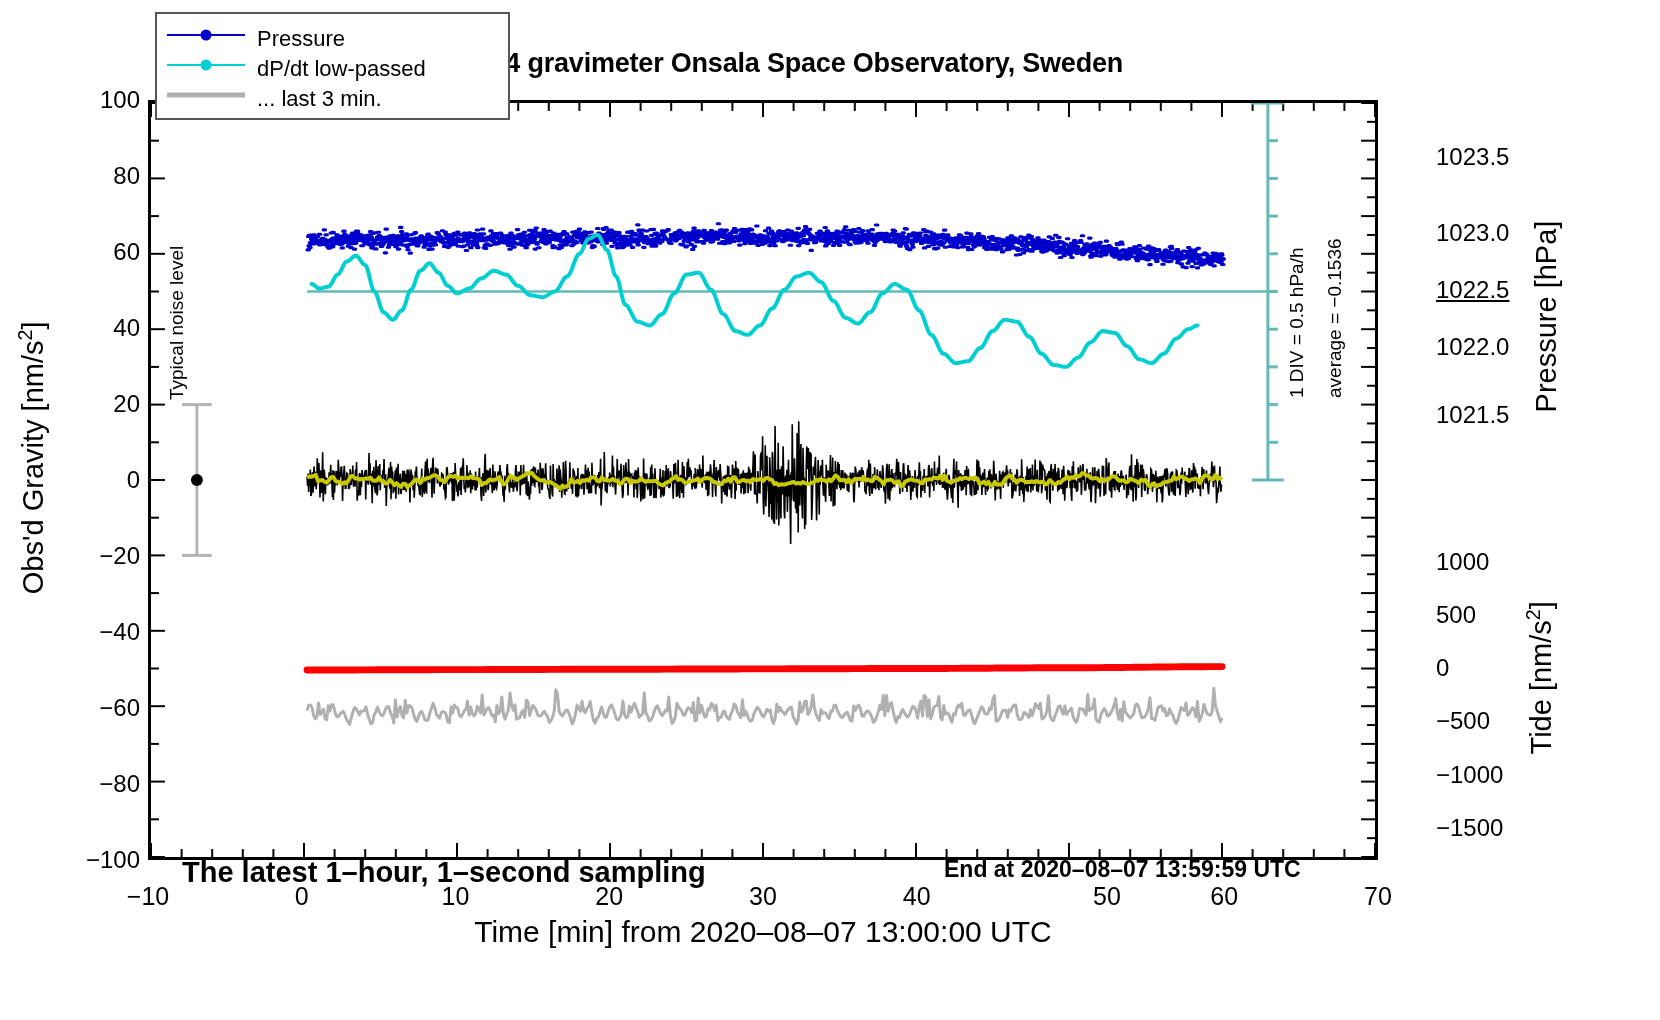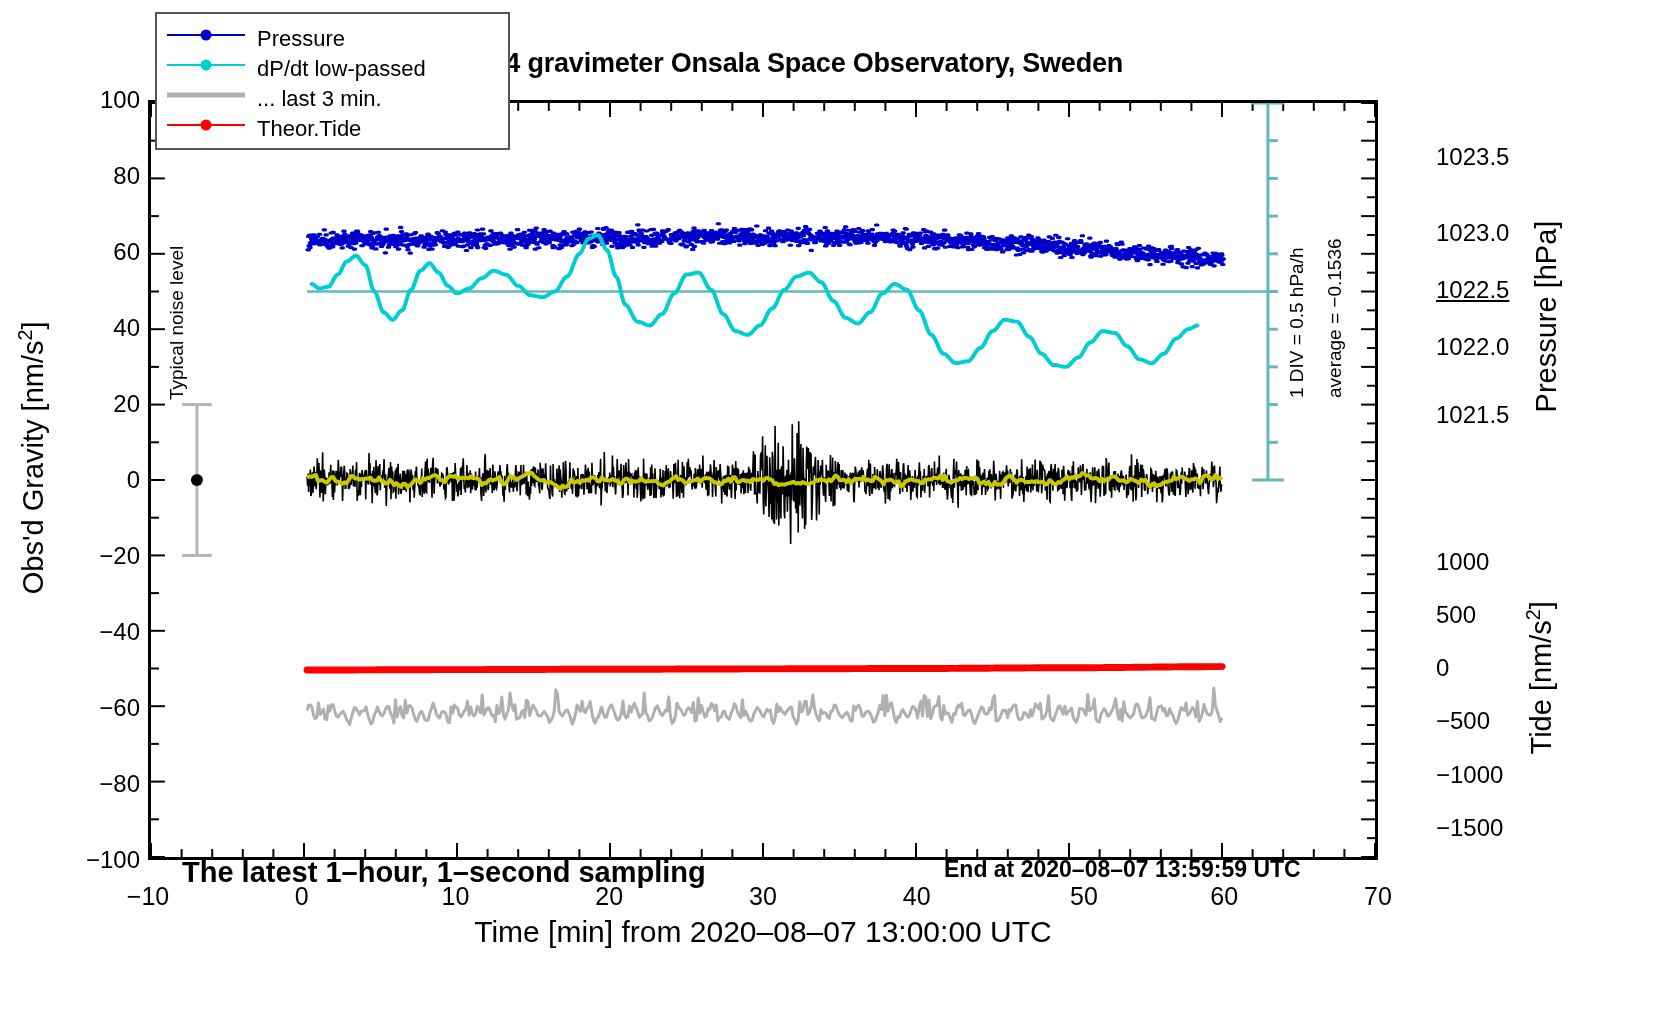--- a/index.html
+++ b/index.html
@@ -360,31 +360,24 @@
           <span class="lk-dot" style="background: rgb(0, 206, 209);"></span>
         </span>
         <span class="legend-label">dP/dt low-passed</span>
       </div>
       <div class="legend-row">
         <span class="legend-key">
           <span class="lk-line thick" style="background: rgb(176, 176, 176);"></span>
         </span>
         <span class="legend-label">... last 3 min.</span>
       </div>
-      <div class="legend-row">
-        <span class="legend-key">
-          <span class="lk-line" style="background: rgb(255, 0, 0);"></span>
-          <span class="lk-dot" style="background: rgb(255, 0, 0);"></span>
-        </span>
-        <span class="legend-label">Theor.Tide</span>
-      </div>
     </div>
 
 <div class="xtick" style="left: 148px;">−10</div>
     <div class="xtick" style="left: 301.75px;">0</div>
     <div class="xtick" style="left: 455.5px;">10</div>
     <div class="xtick" style="left: 609.25px;">20</div>
     <div class="xtick" style="left: 763px;">30</div>
     <div class="xtick" style="left: 916.75px;">40</div>
-    <div class="xtick" style="left: 1084px;">50</div>
+    <div class="xtick" style="left: 1107px;">50</div>
     <div class="xtick" style="left: 1224.25px;">60</div>
     <div class="xtick" style="left: 1378px;">70</div>
   </div>
 
 </body></html>

